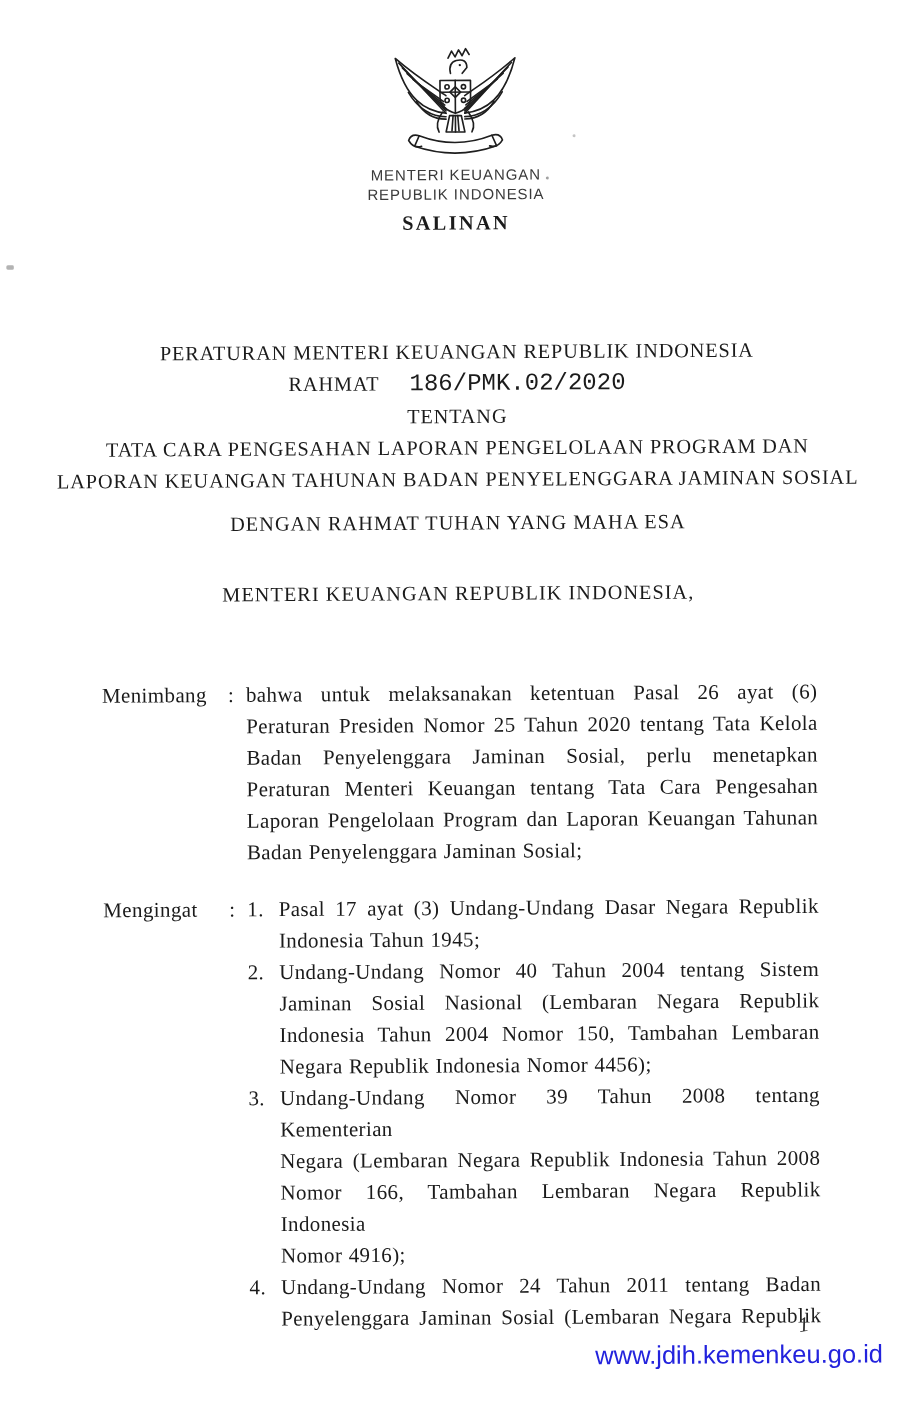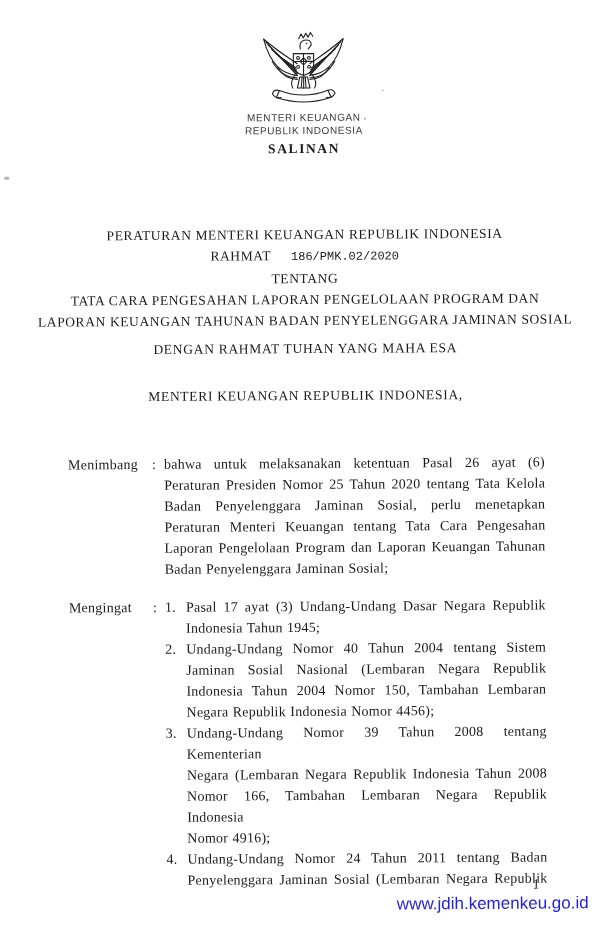--- a/index.html
+++ b/index.html
@@ -42,21 +42,21 @@
     position:absolute;top:224px;left:0;right:0;
     text-align:center;
     font-size:13.5px;line-height:21px;
     letter-spacing:0.6px;
   }
   .nomor-line{
     display:flex;justify-content:center;align-items:baseline;gap:20px;
   }
   .nomor-value{
     font-family:"Liberation Mono", monospace;
-    font-size:12px;letter-spacing:0;
+    font-size:16px;letter-spacing:0;
   }
   .invocation{
     position:absolute;top:341px;left:0;right:0;
     text-align:center;font-size:13.5px;letter-spacing:0.7px;
   }
   .authority{
     position:absolute;top:388px;left:0;right:0;
     text-align:center;font-size:13.5px;letter-spacing:0.7px;
   }
   

